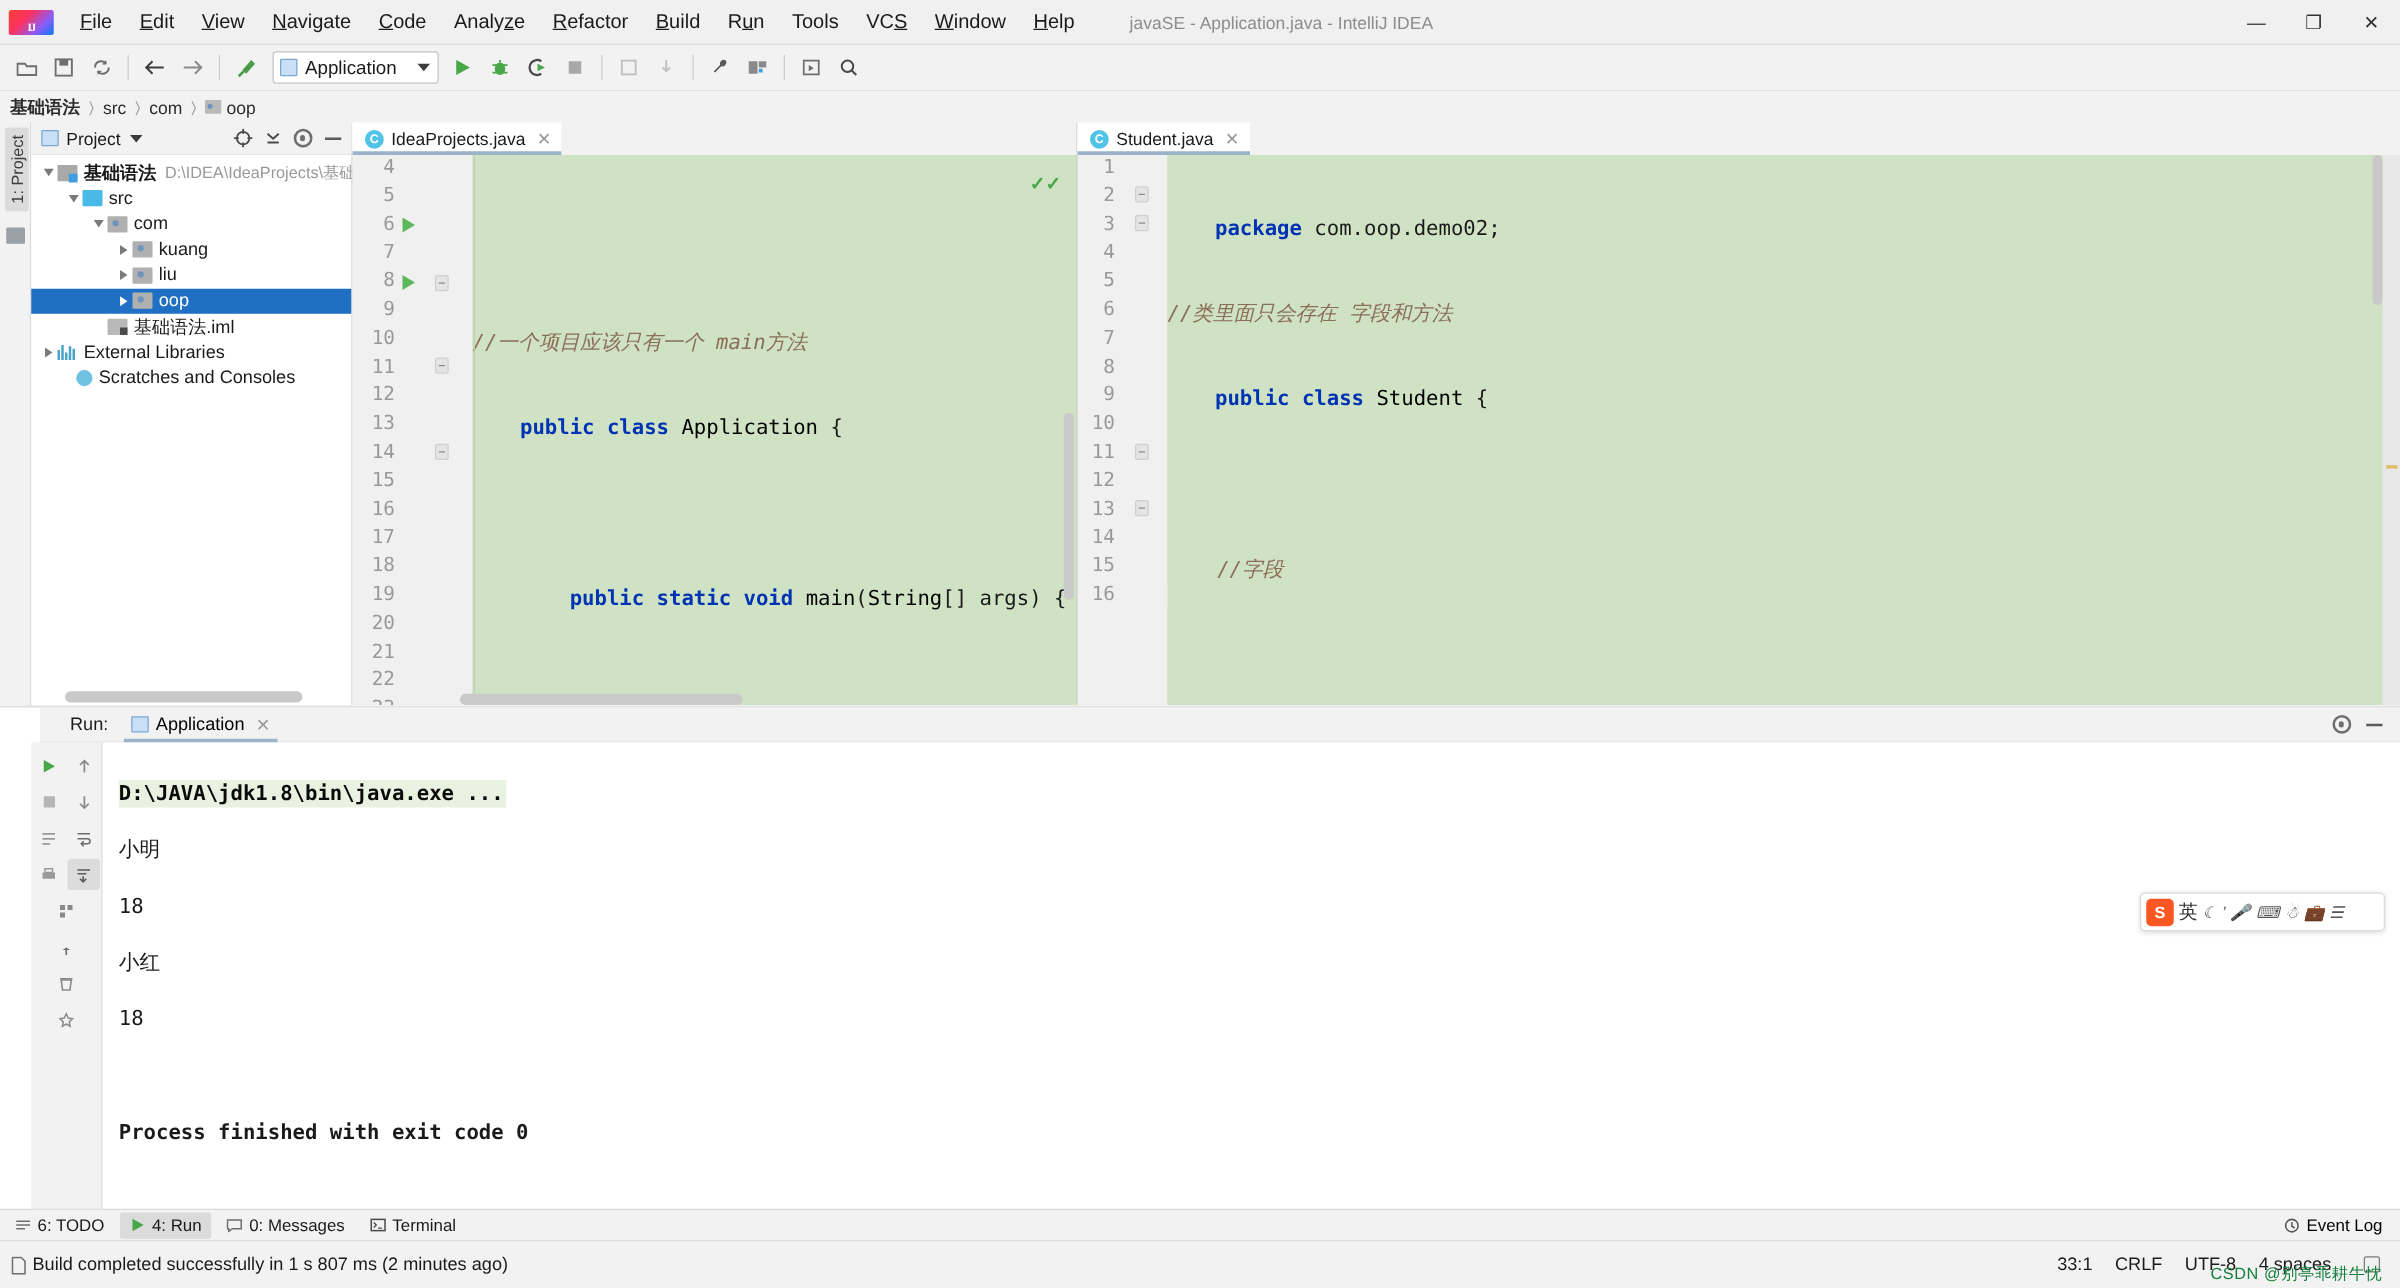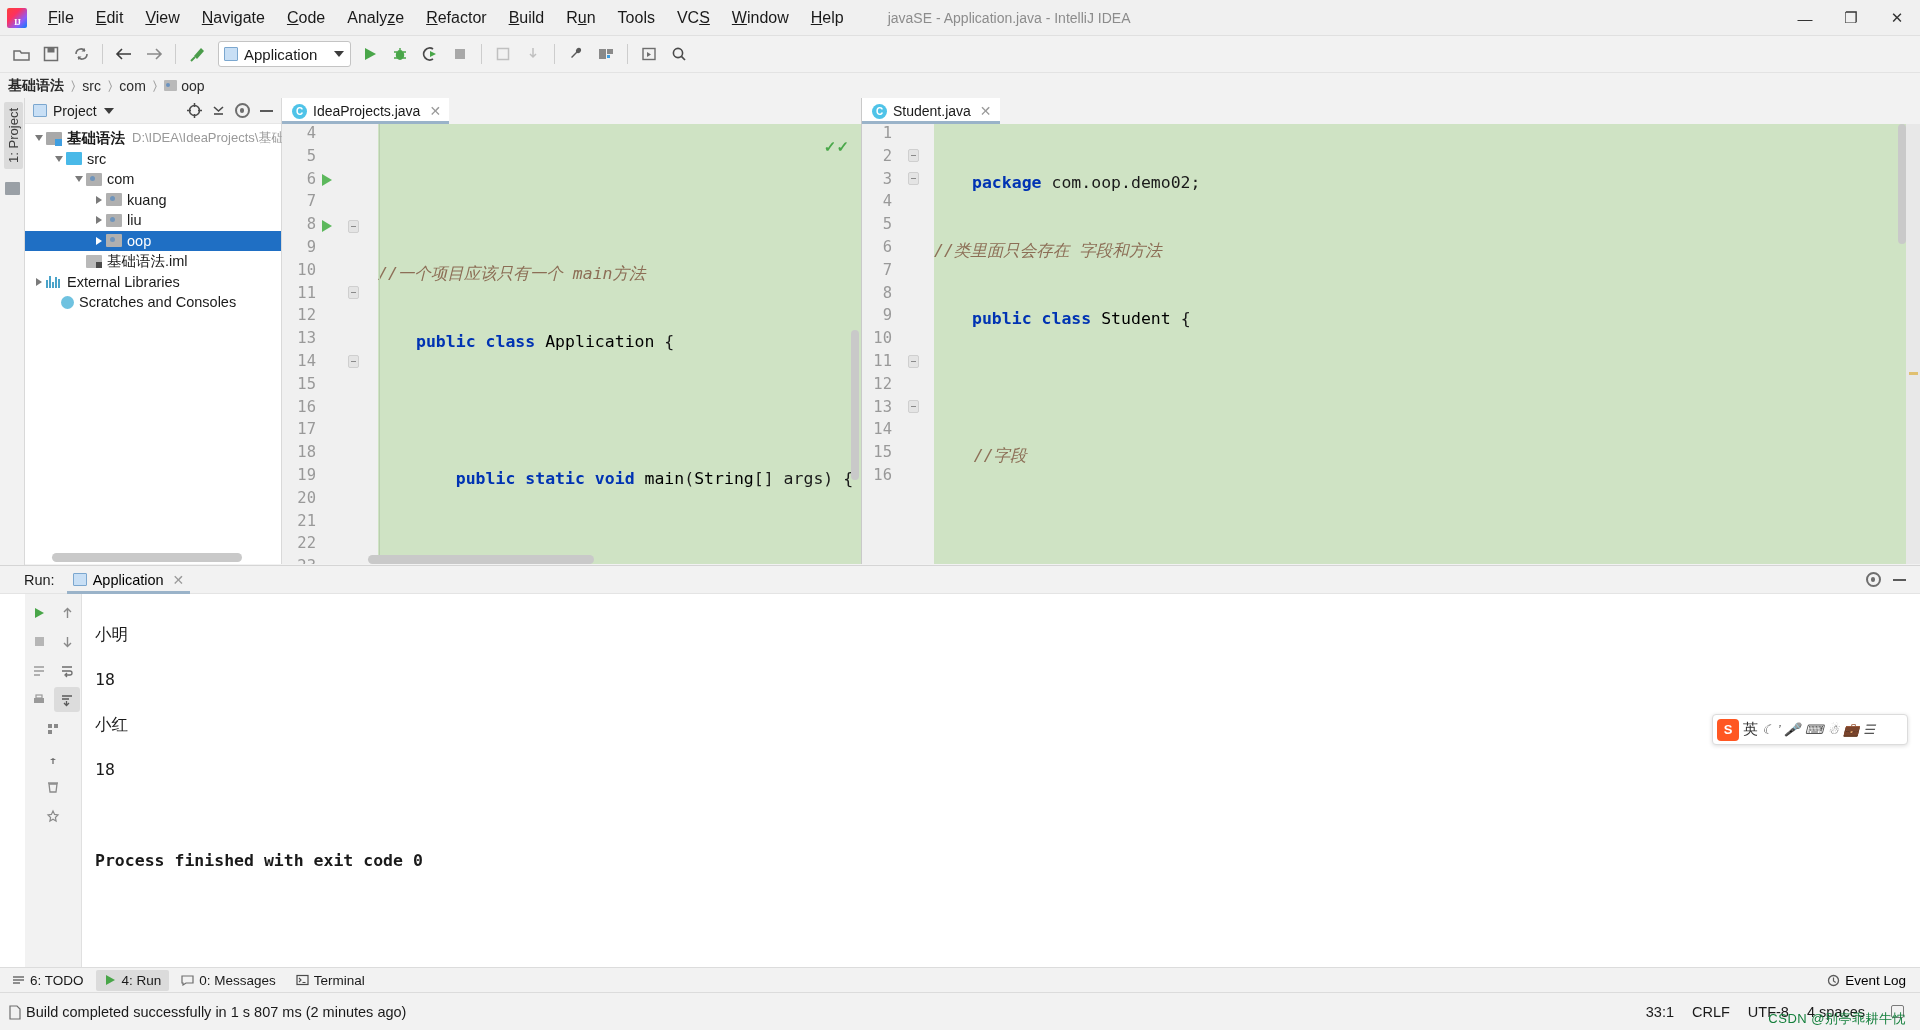--- a/index.html
+++ b/index.html
@@ -12,21 +12,21 @@
   }
   .app { position: relative; width: 1920px; height: 1030px; background: #f2f2f2; }
 
   
   .titlebar {
     position: absolute; left: 0; top: 0; width: 1920px; height: 36px;
     background: #f0f0f0; display: flex; align-items: center;
     border-bottom: 1px solid #e0e0e0;
   }
   .ij-logo {
-    width: 20px; height: 20px; margin-left: 7px; margin-right: 10px;
+    width: 36px; height: 20px; margin-left: 7px; margin-right: 10px;
     border-radius: 2px; position: relative; overflow: hidden;
     background: linear-gradient(135deg,#f9423a 0%,#fe315d 35%,#8f5bf7 70%,#087cfa 100%);
     flex: 0 0 auto;
   }
   .ij-logo span {
     position: absolute; left: 0; right: 0; bottom: 1px; text-align: center;
     font-size: 9px; color: #fff; font-weight: bold; font-family: "Liberation Serif", serif;
     letter-spacing: -1px;
   }
   .menubar { display: flex; align-items: center; height: 36px; }
@@ -195,21 +195,21 @@
   .cursorline { position:absolute; left:96px; right:0; height:22.8px; background:#f7f5d2; }
   .cursorline-r { left: 72px; }
   .indent-guide { position: absolute; width: 1px; background: #b9cfae; }
 
   .check-ok { position: absolute; right: 12px; top: 14px; color: #4aa84a; font-size: 15px; font-weight: bold; }
   .inspect-strip { position: absolute; right: 0; top: 0; bottom: 0; width: 14px; background: #e8e8e8; }
   .ed-scrollbar { position: absolute; right: 14px; width: 8px; background: #c9c9c9; border-radius: 4px; }
   .hl-mark { position:absolute; right: 2px; width: 9px; height: 3px; }
 
   
-  .run-panel { position: absolute; left: 0; top: 565px; width: 1920px; height: 427px; background: #fff; border-top: 1px solid #d5d5d5; }
+  .run-panel { position: absolute; left: 0; top: 565px; width: 1920px; height: 427px; background: #fff; border-top: 1px solid #d5d5d5; padding-left: 32px; }
   .run-head { height: 28px; background: #f2f2f2; display: flex; align-items: center; padding-left: 24px; border-bottom: 1px solid #e4e4e4; }
   .run-label { font-size: 14.5px; color: #1a1a1a; margin-right: 12px; }
   .run-tab { display: flex; align-items: center; height: 28px; padding: 0 6px; font-size: 14.5px; position: relative; }
   .run-tab.active::after { content:''; position:absolute; left:0; right:0; bottom:0; height:3px; background:#9ab3c9; }
   .run-tab .ricon { width: 14px; height: 13px; background: #c8dff5; border: 1px solid #7ba7cf; border-radius: 1px; margin-right: 6px; }
   .run-tab .tclose { margin-left: 9px; color: #9a9a9a; font-size: 14px; }
   .run-head-actions { margin-left: auto; display: flex; gap: 4px; padding-right: 10px; }
   .run-side {
     position: absolute; left: 25px; top: 28px; width: 57px; bottom: 0;
     background: #f2f2f2; border-right: 1px solid #e0e0e0;
@@ -762,20 +762,21 @@
       <div class="rs-col">
         <div class="rs-btn">
           <svg width="14" height="14">
               <path d="M7 2l1.6 3.4L12 6l-2.6 2.5.7 3.5L7 10.3 3.9 12l.7-3.5L2 6l3.4-.6z" fill="none" stroke="#8a8a8a" stroke-width="1.2"></path>
             </svg>
         </div>
       </div>
     </div>
 
     <div class="console">
+<div><span class="cmdline">D:\JAVA\jdk1.8\bin\java.exe ...</span></div>
 <div>小明</div>
 <div>18</div>
 <div>小红</div>
 <div>18</div>
 <div>&nbsp;</div>
 <div class="fin">Process finished with exit code 0</div>
     </div>
 
     <div class="ime">
       <span class="sg">S</span>

